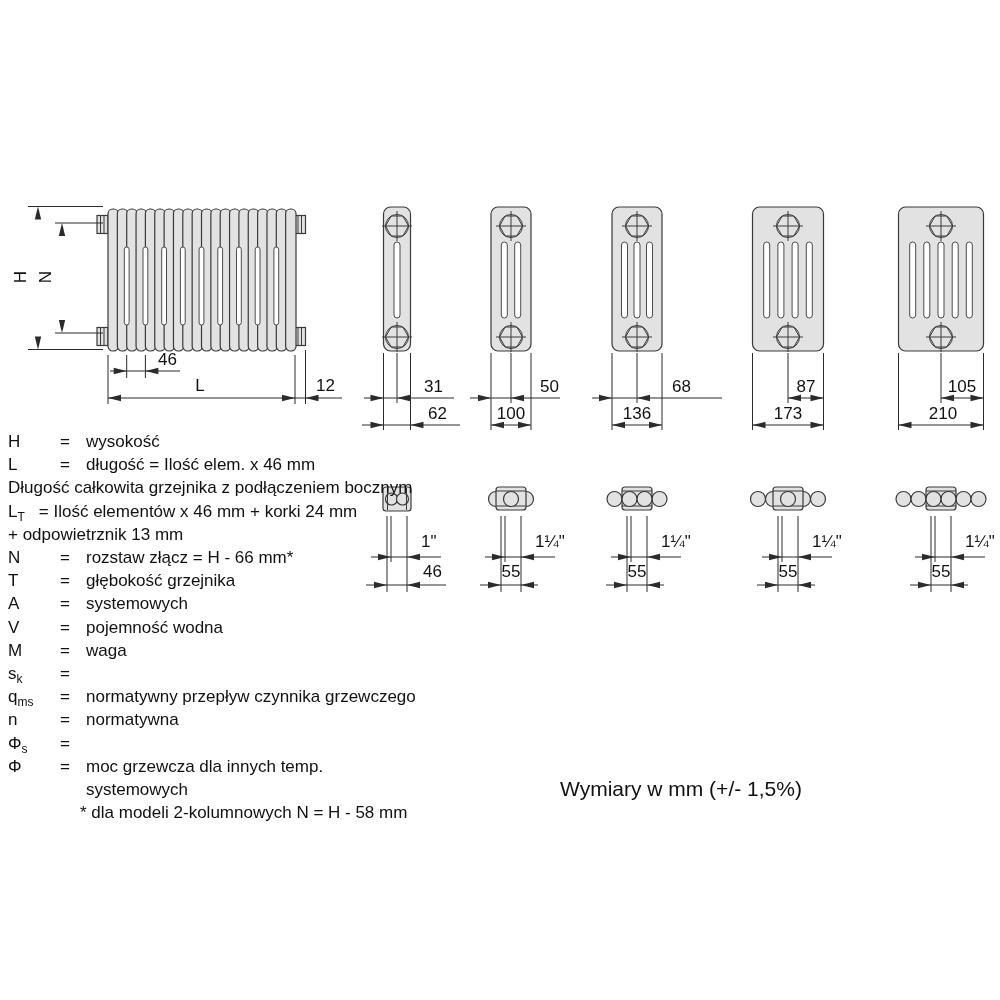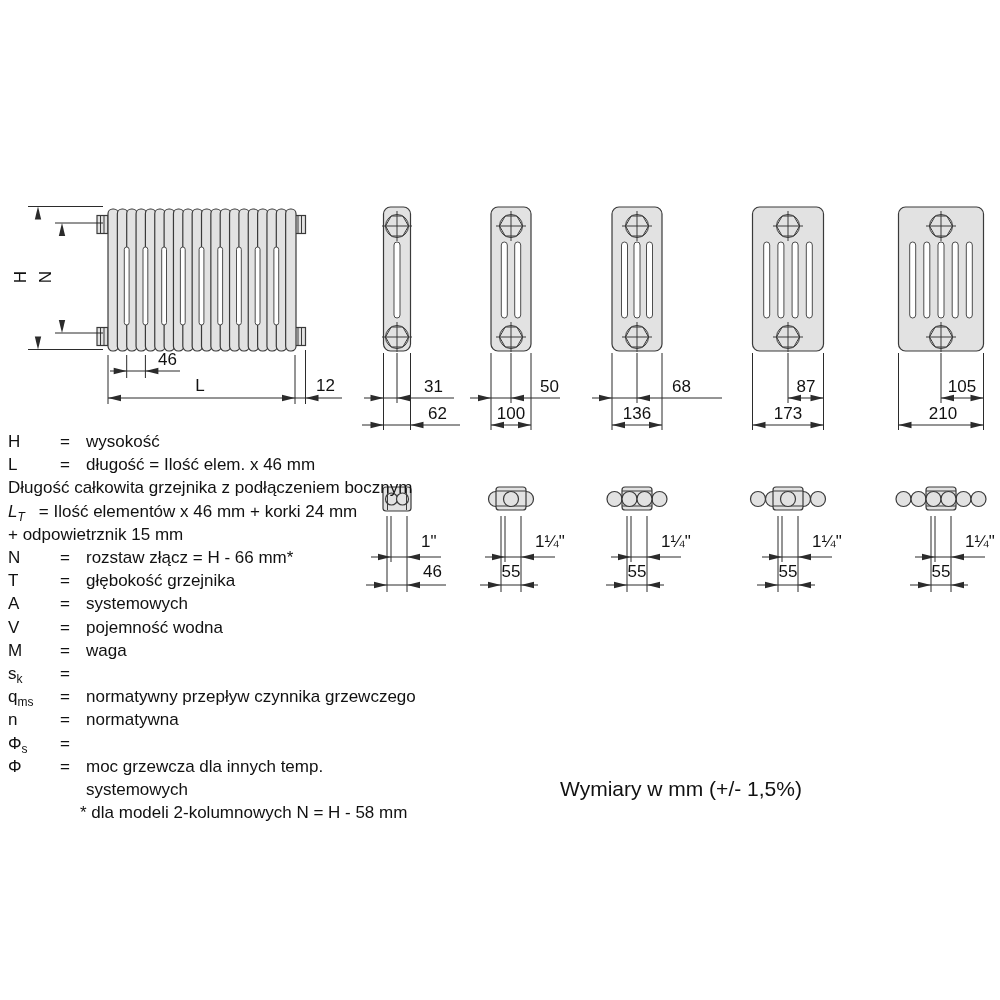--- a/index.html
+++ b/index.html
@@ -9,21 +9,21 @@
   .f{fill:#e2e2e2;stroke:#3a3a3a;stroke-width:1.2;}
   .w{fill:#ffffff;stroke:#3a3a3a;stroke-width:0.9;}
   .sf{fill:none;stroke:#3a3a3a;stroke-width:1;}
   .d{stroke:#2b2b2b;stroke-width:1;fill:none;}
   .ah{fill:#2b2b2b;stroke:none;}
   text.t{font-family:"Liberation Sans",sans-serif;font-size:17px;fill:#111;}
   .tm{text-anchor:middle;}
   .legend{position:absolute;left:8px;top:430px;width:420px;font-size:17px;line-height:23.2px;}
   .lrow{display:grid;grid-template-columns:52px 26px 1fr;align-items:baseline;}
   .lfull{display:block;}
-  .lfull .sym2{display:inline;font-style:italic;}
+  .lfull .sym2{display:inline;}
   .lfull .rest{margin-left:14px;}
   .legend sub{font-size:12px;line-height:0;}
   .lfoot{padding-left:72px;}
   .note{position:absolute;left:560px;top:777px;font-size:21px;}
 </style>
 </head>
 <body>
 
 <div id="page">
 
@@ -336,21 +336,21 @@
     <span>=</span>
     <span>długość = Ilość elem. x 46 mm</span>
   </div>
   <div class="lfull">
     <span>Długość całkowita grzejnika z podłączeniem bocznym</span>
   </div>
   <div class="lfull">
     <span class="sym2"><span>L</span><sub>T</sub></span><span class="rest">= Ilość elementów x 46 mm + korki 24 mm</span>
   </div>
   <div class="lfull">
-    <span>+ odpowietrznik 15 mm</span>
+    <span>+ odpowietrznik 13 mm</span>
   </div>
   <div class="lrow">
     <span>N</span>
     <span>=</span>
     <span>rozstaw złącz = H - 66 mm*</span>
   </div>
   <div class="lrow">
     <span>T</span>
     <span>=</span>
     <span>głębokość grzejnika</span>

